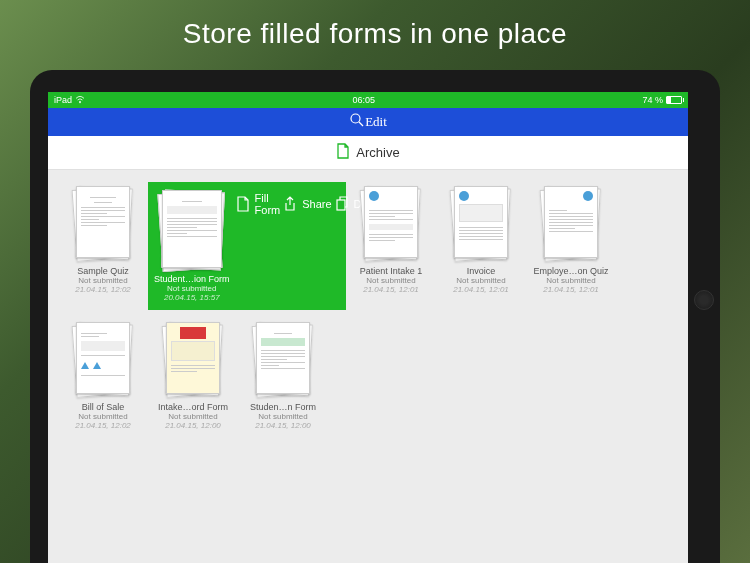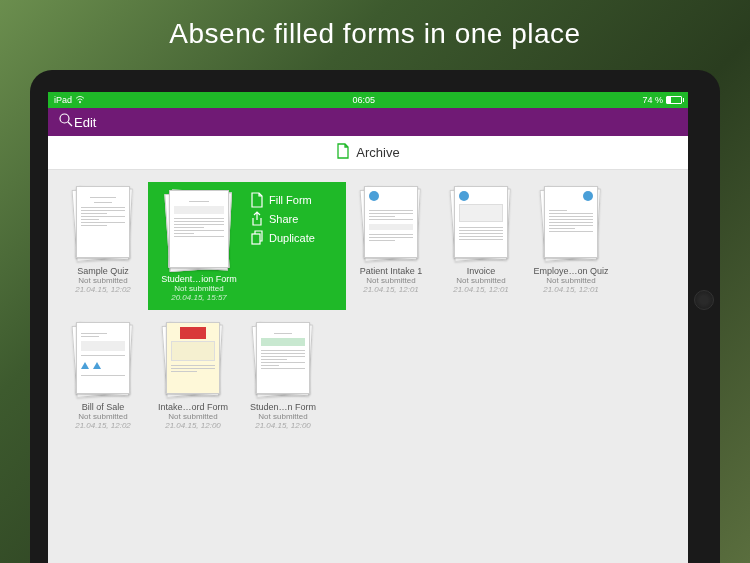--- a/index.html
+++ b/index.html
@@ -82,26 +82,27 @@
       height: 4px;
       background: white;
     }
     .battery-fill {
       background: white;
       height: 100%;
       width: 29%;
     }
     .nav-bar {
       height: 28px;
-      background: #701a75;
-      display: flex;
-      justify-content: flex-start;
+      background: #1d4ed8;
+      display: flex;
+      justify-content: center;
       align-items: center;
       padding: 0 10px;
       color: white;
+      font-family: Liberation Serif, serif;
     }
     .nav-bar .edit-btn {
       font-size: 13px;
       font-weight: 300;
     }
     .title-bar {
       height: 34px;
       background: white;
       display: flex;
       align-items: center;
@@ -210,38 +211,38 @@
     .selected-wrap .form-item {
       width: 94px;
     }
     .selected-wrap .form-name { color: white; }
     .selected-wrap .form-status { color: rgba(255,255,255,0.85); }
     .selected-wrap .form-date { color: rgba(255,255,255,0.75); }
     .selected-wrap .thumb-stack { width: 64px; height: 80px; }
     .selected-wrap .thumb-page { width: 60px; height: 78px; }
     .action-menu {
       display: flex;
-      flex-direction: column;
+      flex-direction: row;
       gap: 3px;
       padding-top: 6px;
       padding-left: 4px;
     }
     .action-item {
       display: flex;
       align-items: center;
       gap: 5px;
       color: white;
       font-size: 11px;
     }
     .action-item svg { flex-shrink: 0; }
   </style>
 </head>
 <body>
 
-<div class="promo-headline">Absenc filled forms in one place</div>
+<div class="promo-headline">Store filled forms in one place</div>
 
 <div class="tablet-frame">
   <div class="home-button"></div>
   <div class="screen">
 
     <div class="status-bar">
       <div class="status-left">
         <span>iPad</span>
         <svg class="wifi-icon" viewBox="0 0 12 10">
             <path d="M6 9 L6 9 M1 3 Q6 -2 11 3 M3 5 Q6 2 9 5 M5 7 Q6 6 7 7" stroke="white" fill="none" stroke-width="1"></path>

